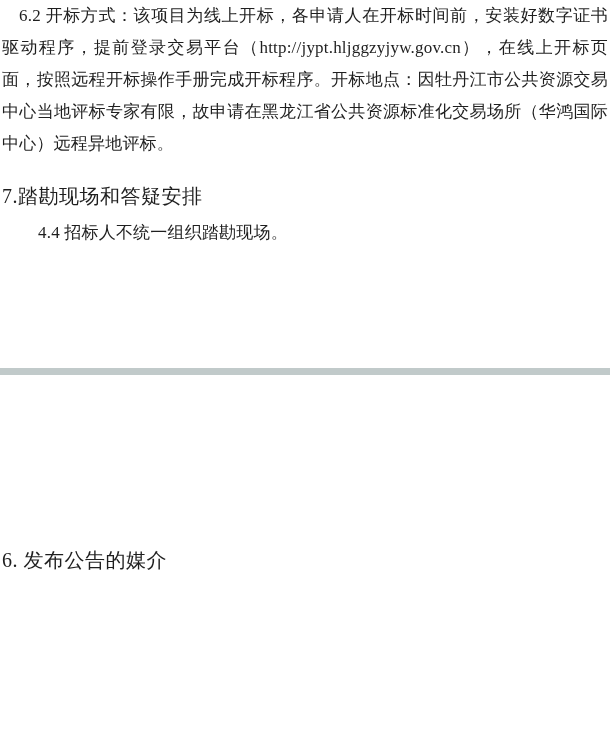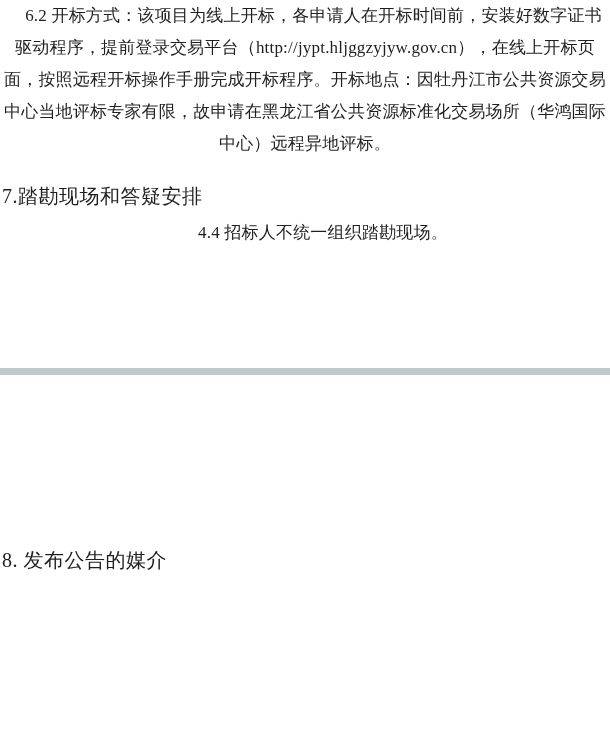--- a/index.html
+++ b/index.html
@@ -14,21 +14,20 @@
     height: 575px;
     margin: 0;
     background: var(--page-bg, #ffffff);
     overflow: hidden;
     font-family: "Liberation Serif", "DejaVu Serif", serif;
     color: var(--text-color, #1f1f1f);
   }
   .doc-page p, .doc-page h2 {
     margin: 0;
     font-weight: normal;
-    text-align: center;
   }
   .body-text {
     position: absolute;
     left: 2px;
     right: 2px;
     font-size: 17px;
     text-align: justify;
     text-justify: inter-character;
     letter-spacing: 0.2px;
   }
@@ -87,20 +86,20 @@
 
   <p class="body-text para-6-2">6.2 开标方式：该项目为线上开标，各申请人在开标时间前，安装好数字证书驱动程序，提前登录交易平台（http://jypt.hljggzyjyw.gov.cn），在线上开标页面，按照远程开标操作手册完成开标程序。开标地点：因牡丹江市公共资源交易中心当地评标专家有限，故申请在黑龙江省公共资源标准化交易场所（华鸿国际中心）远程异地评标。</p>
 
   <h2 class="heading heading-7">7.踏勘现场和答疑安排</h2>
 
   <p class="body-text para-7-1">4.4 招标人不统一组织踏勘现场。</p>
 
   <div class="page-separator"></div>
 
 
-  <h2 class="heading heading-8">8. 发布公告的媒介</h2>
+  <h2 class="heading heading-8">6. 发布公告的媒介</h2>
 
 
   <h2 class="heading heading-9">9. 联系方式</h2>
 
   <div class="bottom-divider"></div>
 
 </div>
 
 </body></html>

